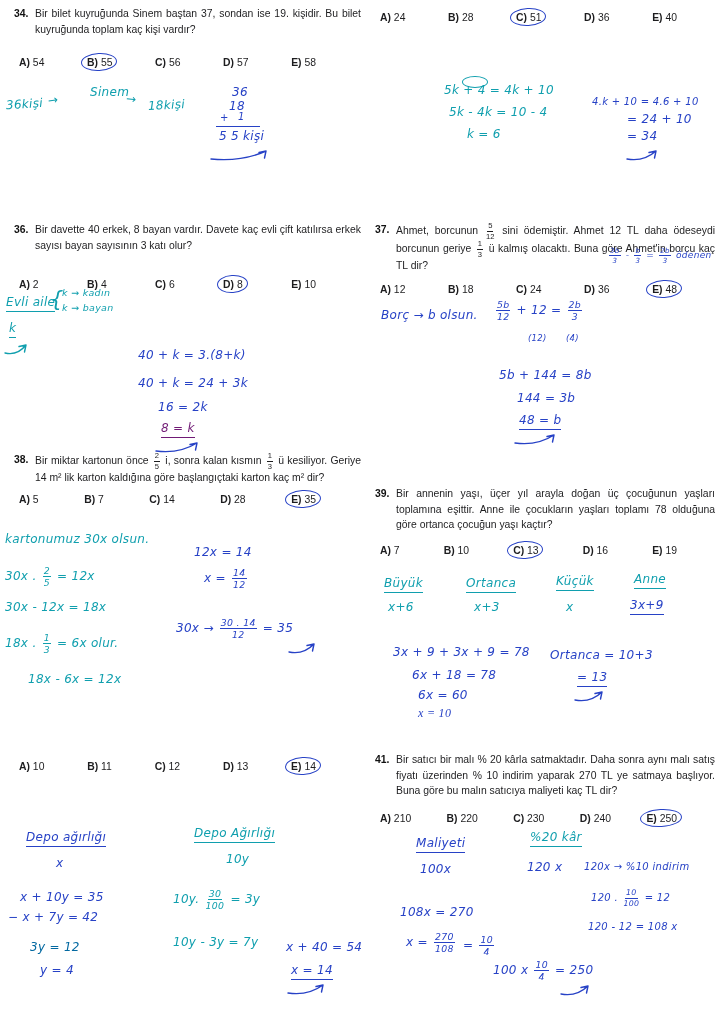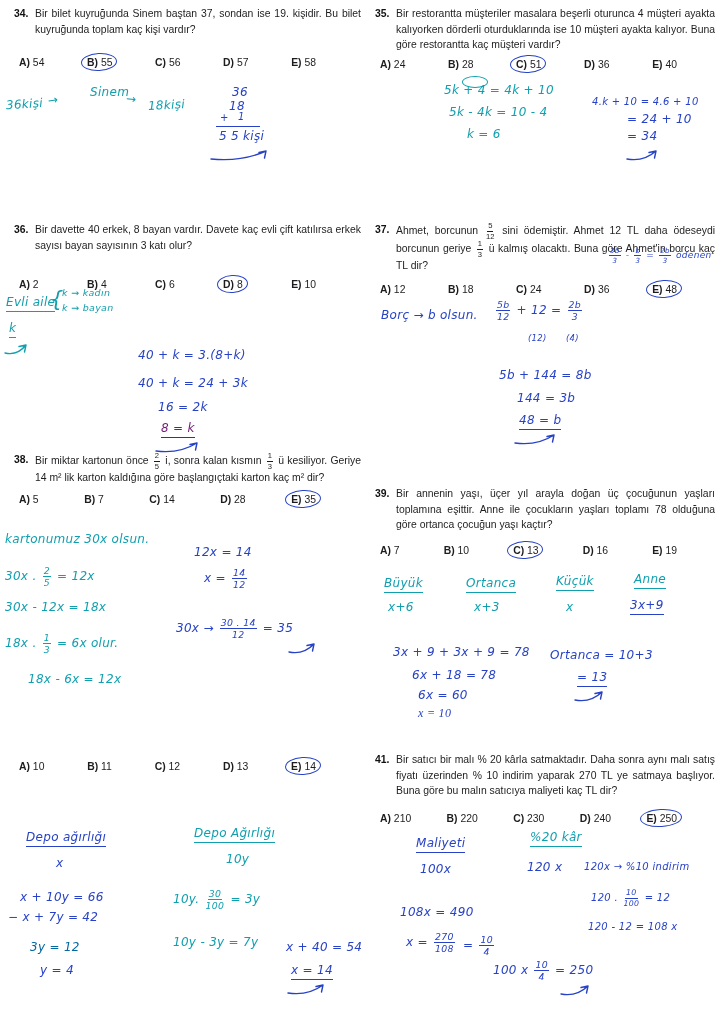--- a/index.html
+++ b/index.html
@@ -32,21 +32,20 @@
       <div class="q-text"><span class="q-num">34.</span>Bir bilet kuyruğunda Sinem baştan 37, sondan ise 19. kişidir. Bu bilet kuyruğunda toplam kaç kişi vardır?</div>
       <div class="options" style="margin-top: 20px;">
         <span class="option"><b class="opt-label">A)</b>&nbsp;<span class="opt-value">54</span></span>
         <span class="option circled"><b class="opt-label">B)</b>&nbsp;<span class="opt-value">55</span></span>
         <span class="option"><b class="opt-label">C)</b>&nbsp;<span class="opt-value">56</span></span>
         <span class="option"><b class="opt-label">D)</b>&nbsp;<span class="opt-value">57</span></span>
         <span class="option"><b class="opt-label">E)</b>&nbsp;<span class="opt-value">58</span></span>
       </div>
     </div>
     <div class="question" style="left: 375px; top: 6px; width: 340px;">
-      <div class="q-text"><span class="q-num">35.</span>Bir restorantta müşteriler masalara beşerli oturunca 4 müşteri ayakta kalıyorken dörderli oturduklarında ise 10 müşteri ayakta kalıyor. Buna göre restorantta kaç müşteri vardır?</div>
       <div class="options" style="margin-top: 6px;">
         <span class="option"><b class="opt-label">A)</b>&nbsp;<span class="opt-value">24</span></span>
         <span class="option"><b class="opt-label">B)</b>&nbsp;<span class="opt-value">28</span></span>
         <span class="option circled"><b class="opt-label">C)</b>&nbsp;<span class="opt-value">51</span></span>
         <span class="option"><b class="opt-label">D)</b>&nbsp;<span class="opt-value">36</span></span>
         <span class="option"><b class="opt-label">E)</b>&nbsp;<span class="opt-value">40</span></span>
       </div>
     </div>
     <div class="question" style="left: 14px; top: 222px; width: 347px;">
       <div class="q-text"><span class="q-num">36.</span>Bir davette 40 erkek, 8 bayan vardır. Davete kaç evli çift katılırsa erkek sayısı bayan sayısının 3 katı olur?</div>
@@ -221,21 +220,21 @@
     <div class="hw-text" style="color: rgb(39, 66, 198); left: 418px; top: 707px; font-family: Liberation Serif, serif;">x = 10</div>
     <div class="hw-text" style="color: rgb(39, 66, 198); left: 550px; top: 649px;">Ortanca = 10+3</div>
     <div class="hw-text hw-ul" style="color: rgb(39, 66, 198); left: 577px; top: 671px;">= 13</div>
     <svg width="36" height="16" class="hw-swoosh" style="left: 574px; top: 688px;">
       <path d="M1 12 Q 16.5 15 28 4 M28 4 l-7 1.5 M28 4 l-1.5 7" fill="none" stroke="#2742c6" stroke-width="1.4" stroke-linecap="round"></path>
     </svg>
     <div class="hw-text hw-ul" style="color: rgb(39, 66, 198); left: 26px; top: 831px;">Depo ağırlığı</div>
     <div class="hw-text" style="color: rgb(39, 66, 198); left: 56px; top: 857px;">x</div>
     <div class="hw-text hw-ul" style="color: rgb(16, 159, 174); left: 194px; top: 827px;">Depo Ağırlığı</div>
     <div class="hw-text" style="color: rgb(16, 159, 174); left: 226px; top: 853px;">10y</div>
-    <div class="hw-text" style="color: rgb(39, 66, 198); left: 20px; top: 891px;">x + 10y = 66</div>
+    <div class="hw-text" style="color: rgb(39, 66, 198); left: 20px; top: 891px;">x + 10y = 35</div>
     <div class="hw-text" style="color: rgb(39, 66, 198); left: 8px; top: 911px;">− x + 7y = 42</div>
     <div class="hw-text" style="color: #0369a1; left: 30px; top: 941px;">3y = 12</div>
     <div class="hw-text" style="color: rgb(39, 66, 198); left: 40px; top: 964px;">y = 4</div>
     <div class="hw-text" style="color: rgb(16, 159, 174); left: 173px; top: 889px;">10y. <span class="hfrac">
         <span class="fn">30</span>
         <span class="fd">100</span>
       </span> = 3y</div>
     <div class="hw-text" style="color: rgb(16, 159, 174); left: 173px; top: 936px;">10y - 3y = 7y</div>
     <div class="hw-text" style="color: rgb(39, 66, 198); left: 286px; top: 941px;">x + 40 = 54</div>
     <div class="hw-text hw-ul" style="color: rgb(39, 66, 198); left: 291px; top: 964px;">x = 14</div>
@@ -245,21 +244,21 @@
     <div class="hw-text hw-ul" style="color: rgb(39, 66, 198); left: 416px; top: 837px;">Maliyeti</div>
     <div class="hw-text" style="color: rgb(39, 66, 198); left: 420px; top: 863px;">100x</div>
     <div class="hw-text hw-ul" style="color: rgb(16, 159, 174); left: 530px; top: 831px;">%20 kâr</div>
     <div class="hw-text" style="color: rgb(39, 66, 198); left: 527px; top: 861px;">120 x</div>
     <div class="hw-text" style="color: rgb(39, 66, 198); font-size: 10px; left: 584px; top: 861px;">120x → %10 indirim</div>
     <div class="hw-text" style="color: rgb(39, 66, 198); font-size: 10px; left: 591px; top: 889px;">120 . <span class="hfrac">
         <span class="fn">10</span>
         <span class="fd">100</span>
       </span> = 12</div>
     <div class="hw-text" style="color: rgb(39, 66, 198); font-size: 10px; left: 588px; top: 921px;">120 - 12 = 108 x</div>
-    <div class="hw-text" style="color: rgb(39, 66, 198); left: 400px; top: 906px;">108x = 490</div>
+    <div class="hw-text" style="color: rgb(39, 66, 198); left: 400px; top: 906px;">108x = 270</div>
     <div class="hw-text" style="color: rgb(39, 66, 198); left: 406px; top: 932px;">x = <span class="hfrac">
         <span class="fn">270</span>
         <span class="fd">108</span>
       </span></div>
     <div class="hw-text" style="color: rgb(39, 66, 198); left: 463px; top: 935px;">= <span class="hfrac">
         <span class="fn">10</span>
         <span class="fd">4</span>
       </span></div>
     <div class="hw-text" style="color: rgb(39, 66, 198); left: 493px; top: 960px;">100 x <span class="hfrac">
         <span class="fn">10</span>

